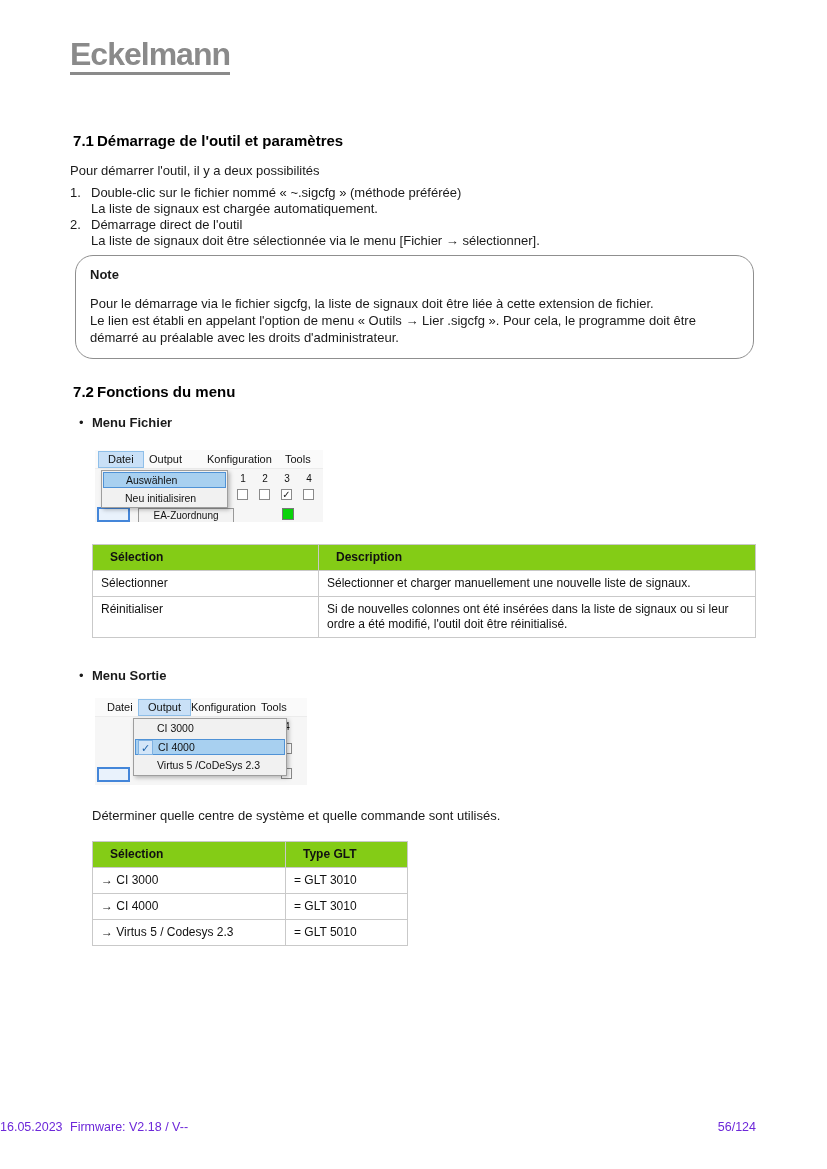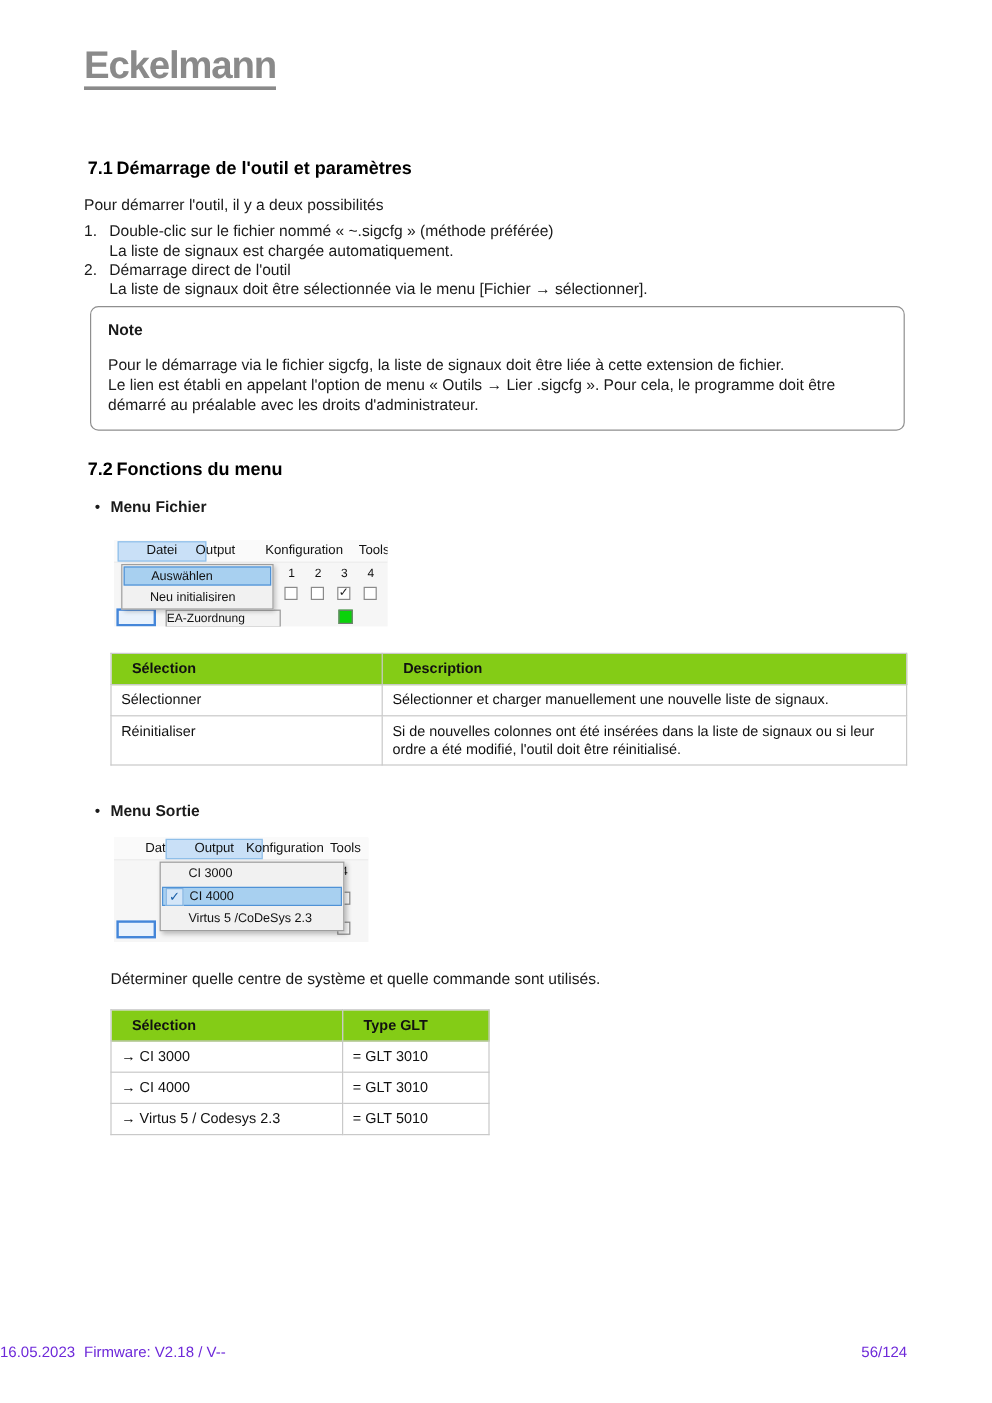--- a/index.html
+++ b/index.html
@@ -25,39 +25,39 @@
   .intro { position:absolute; left:70px; top:163px; font-size:13px; }
 
   
   .olist { position:absolute; left:70px; top:185px; font-size:13px; line-height:16px; }
   .oitem { display:flex; }
   .onum  { width:21px; flex:0 0 21px; }
 
   
   .note {
     position:absolute; left:75px; top:255px; width:679px;
-    border:1px solid #8f8f8f; border-radius:7px; background:#fff;
+    border:1px solid #8f8f8f; border-radius:18px; background:#fff;
     padding:10px 14px 12px 14px; font-size:13px; line-height:17px;
   }
   .note-title { font-weight:bold; margin-bottom:12px; }
 
   
   .bullet { position:absolute; font-size:13px; font-weight:bold; white-space:nowrap; }
   .bullet .dot { display:inline-block; width:13px; font-weight:normal; }
   .bullet1 { left:79px; top:415px; }
   .bullet2 { left:79px; top:668px; }
 
   .determine { position:absolute; left:92px; top:808px; font-size:13px; }
 
   
   .shot { position:absolute; background:#f6f6f6; overflow:hidden; font-size:11px; color:#111; }
   .shot1 { left:95px; top:450px; width:228px; height:72px; }
   .shot2 { left:95px; top:698px; width:212px; height:87px; }
   .mbar { position:absolute; left:0; top:0; right:0; height:19px; background:#fafafa; border-bottom:1px solid #ececec; }
-  .mi { position:absolute; top:1px; height:17px; line-height:17px; padding:0 23px; white-space:nowrap; }
+  .mi { position:absolute; top:1px; height:17px; line-height:17px; padding:0 9px; white-space:nowrap; }
   .mi-active { background:#c9e0f7; border:1px solid #8fbfe9; line-height:15px; }
   .dd {
     position:absolute; background:#f1f1f1; border:1px solid #9e9e9e;
     box-shadow:2px 2px 4px rgba(0,0,0,0.25); z-index:5; font-size:10.5px;
   }
   .dd-item { position:relative; height:19px; line-height:19px; padding-left:23px; white-space:nowrap; }
   .shot1 .dd-item { height:18px; line-height:18px; }
   .dd-sel {
     background:#a8d0f0; border:1px solid #4f92d6; margin:1px;
     height:16px !important; line-height:15px !important; padding-left:22px;
@@ -66,21 +66,21 @@
     position:absolute; left:2px; top:0px; width:15px; height:15px;
     background:#d4e6f8; border:1px solid #7fb2e2; text-align:center;
     line-height:14px; font-size:11px; color:#1a5fa8;
   }
   .colnum { position:absolute; width:12px; text-align:center; font-size:10px; }
   .cb {
     position:absolute; width:11px; height:11px; background:#fff;
     border:1px solid #8a8a8a; font-size:10px; line-height:10px; text-align:center; color:#222;
   }
   .bluebox { position:absolute; border:2px solid #4486d9; background:#e9f2fc; }
-  .ea-btn { position:absolute; border:1px solid #999; background:#f3f3f3; font-size:10px; line-height:13px; white-space:nowrap; }
+  .ea-btn { position:absolute; border:1px solid #999; background:#f3f3f3; text-align:center; font-size:10px; line-height:13px; white-space:nowrap; }
   .greensq { position:absolute; width:12px; height:12px; background:#0ad20a; border:1px solid #777; }
 
   
   .tbl { position:absolute; border-collapse:collapse; font-size:12px; color:#111; table-layout:fixed; }
   .tbl1 { left:92px; top:544px; width:664px; }
   .tbl2 { left:92px; top:841px; width:316px; }
   .tbl th, .tbl td { border:1px solid #c9c9c9; padding:5px 8px; text-align:left; vertical-align:top; line-height:15px; }
   .tbl th { background:#84cc16; font-weight:bold;padding-left:17px; }
 
   

